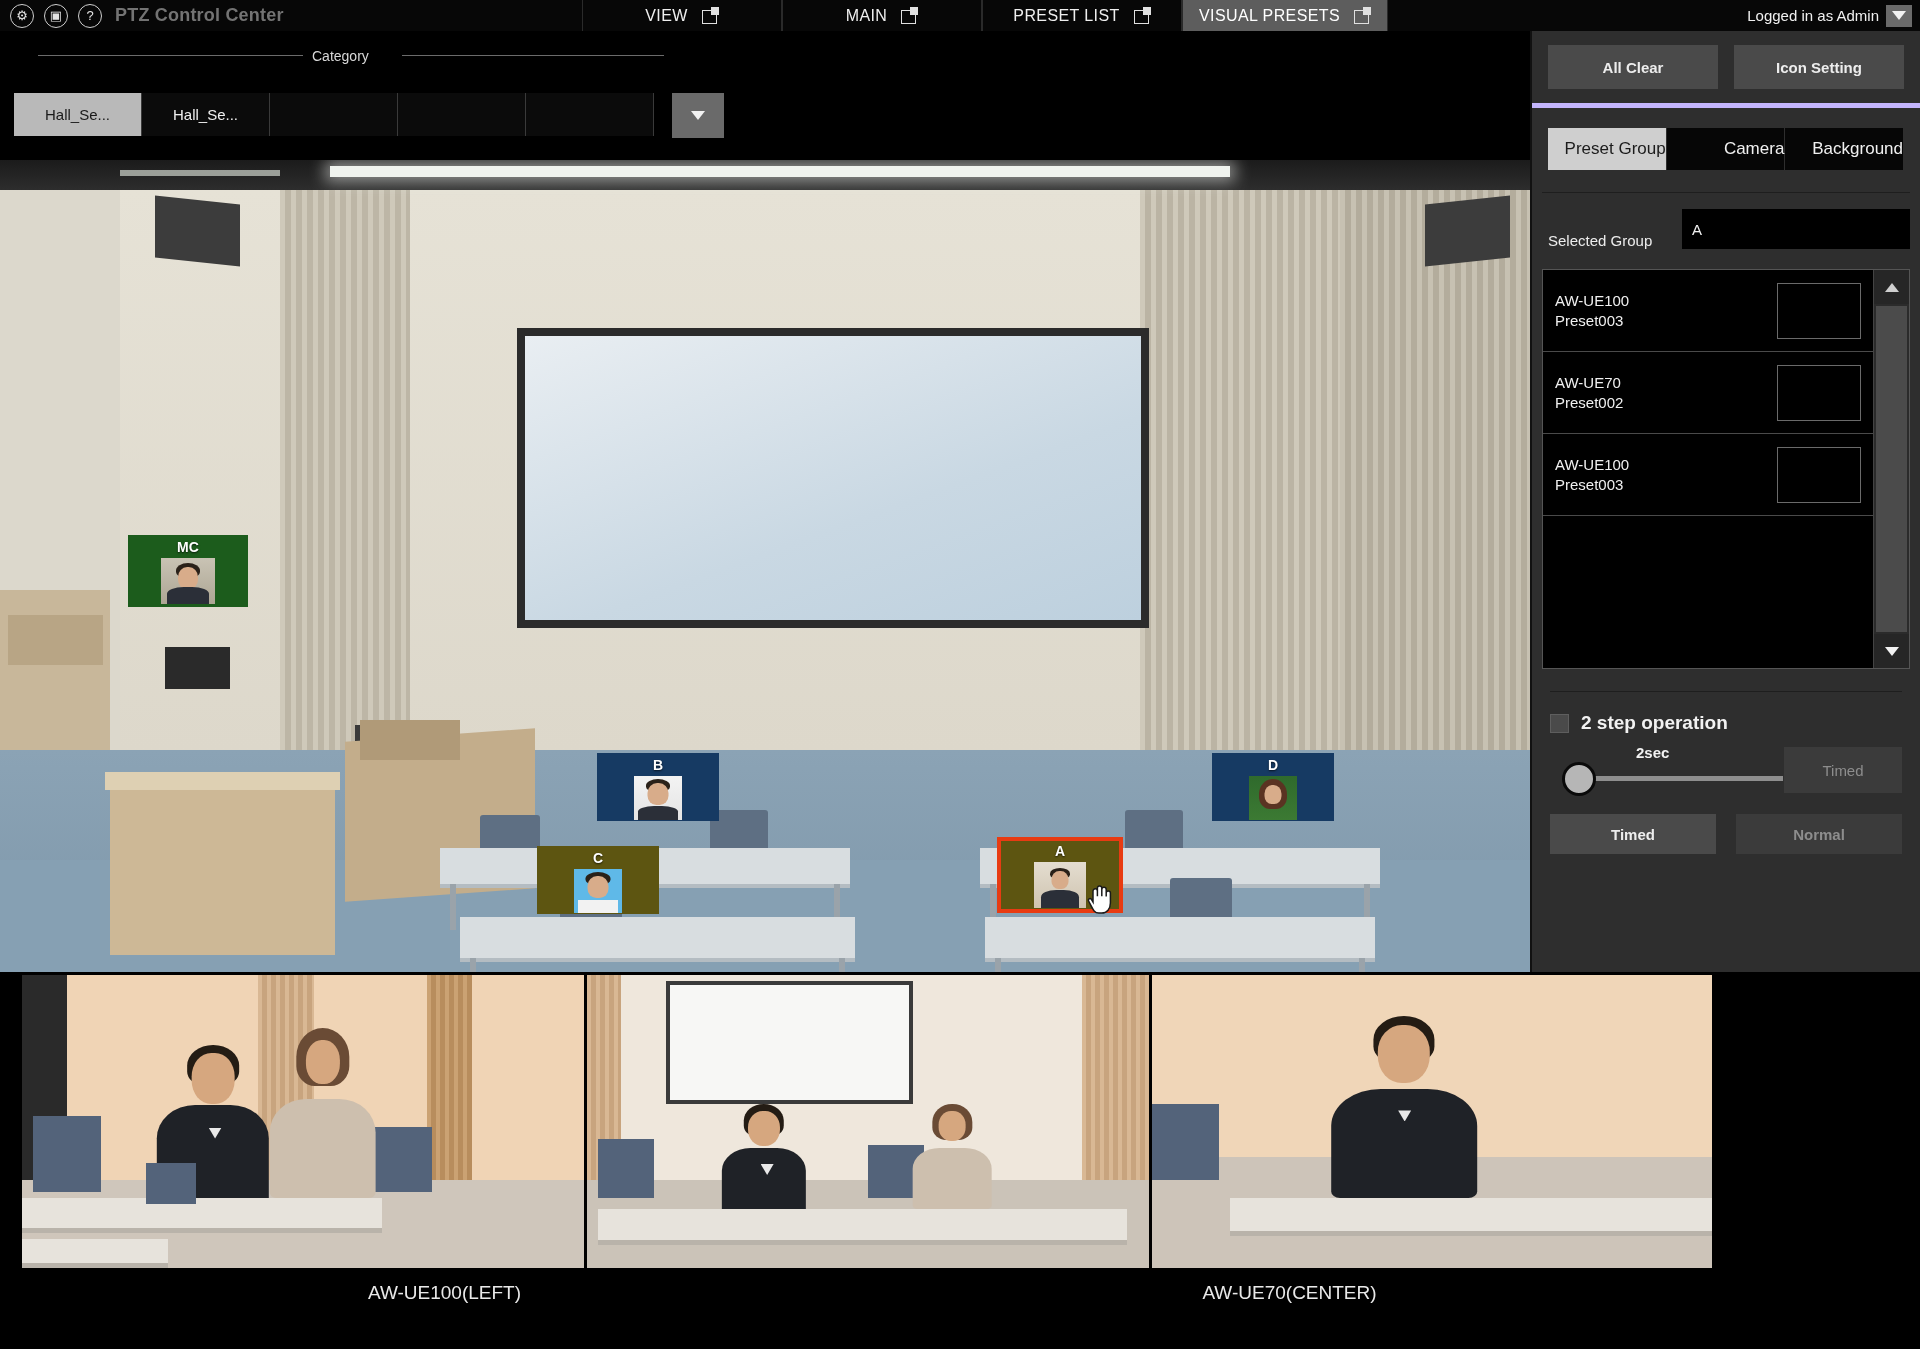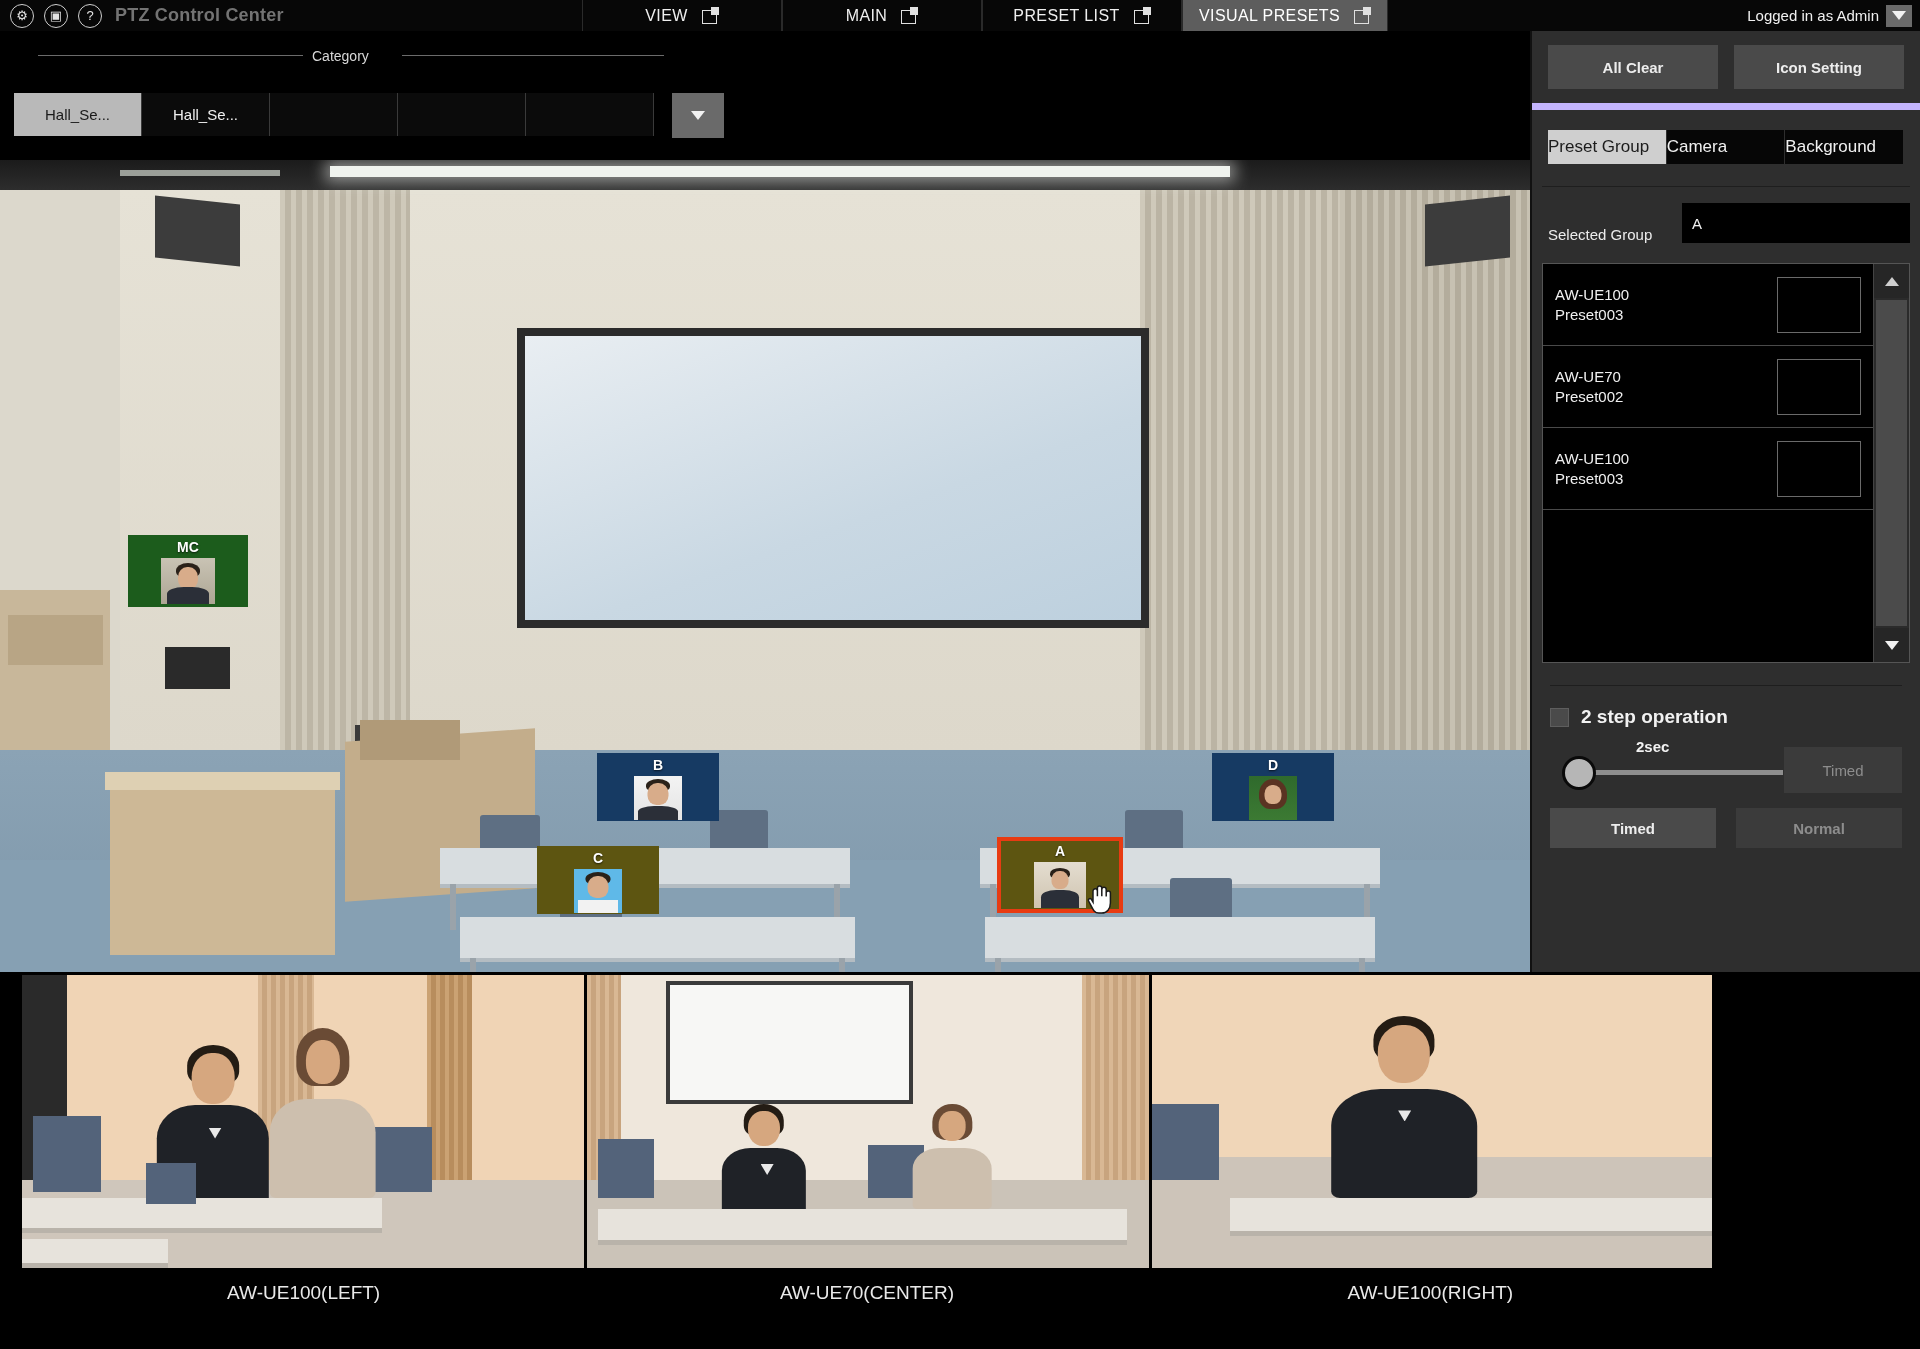--- a/index.html
+++ b/index.html
@@ -138,30 +138,30 @@
   .f-shirt{position:absolute;left:50%;transform:translateX(-50%);background:#f2f2f2;}
   .cursor-hand{
     position:absolute; width:26px;height:30px; pointer-events:none;
   }
 
   
   .rpanel{
     position:absolute; right:0; top:31px; width:390px; height:941px;
     background:#2e2e2e; border-left:2px solid #111;
   }
-  .rp-top{ padding:14px 16px 14px 16px; display:flex; gap:16px; border-bottom:7px solid #c4b5fd;}
+  .rp-top{ padding:14px 16px 14px 16px; display:flex; gap:16px; border-bottom:5px solid #c4b5fd;}
   .btn{
     background:#4a4a4a; color:#ededed; border:none; font-size:15px;
     display:flex;align-items:center;justify-content:center; font-family:"Liberation Sans",sans-serif;
   }
   .btn.big{ flex:1; height:44px; font-weight:bold; }
   .btn:disabled, .btn.disabled{ color:#8d8d8d; background:#3b3b3b; }
   .rp-tabs{ display:flex; margin:20px 16px 0 16px; }
   .rp-tab{
-    flex:1; height:34px; display:flex;align-items:center;justify-content:flex-start;
+    flex:1; height:42px; display:flex;align-items:center;justify-content:flex-end;
     font-size:17px; background:#060606; color:#f0f0f0; border-right:1px solid #2e2e2e;
   }
   .rp-tab.active{ background:#cfcfcf; color:#1c1c1c; }
   .rp-adr{ display:flex; gap:20px; margin:26px 16px 0 16px; }
   .rp-adr .btn{ flex:1; height:40px; font-weight:bold; }
   .rp-sg{ display:flex; align-items:flex-end; margin:22px 10px 0 10px; border-top:1px solid #1e1e1e; padding-top:16px;}
   .rp-sg .lbl{ font-size:15px; color:#ededed; width:140px; padding-left:6px;}
   .rp-sg .val{ flex:1; height:40px; background:#000; color:#f0f0f0; font-size:15px;
      display:flex; align-items:center; padding-left:10px; }
   .rp-list{
@@ -527,17 +527,16 @@
           <span class="rm-p-head" style="top:5%;width:36%;height:32%;"></span>
           <span class="logo-v" style="left:46%;top:52%;"></span>
         </div>
         <div class="rm-desk" style="left:14%;top:76%;width:86%;height:13%;"></div>
       </div>
     </div>
 
     <div class="vlabels">
       <div>AW-UE100(LEFT)</div>
       <div>AW-UE70(CENTER)</div>
-      <div>AW-UE100(RIGHT)</div>
     </div>
   </div>
 
 </div>
 
 </body></html>

